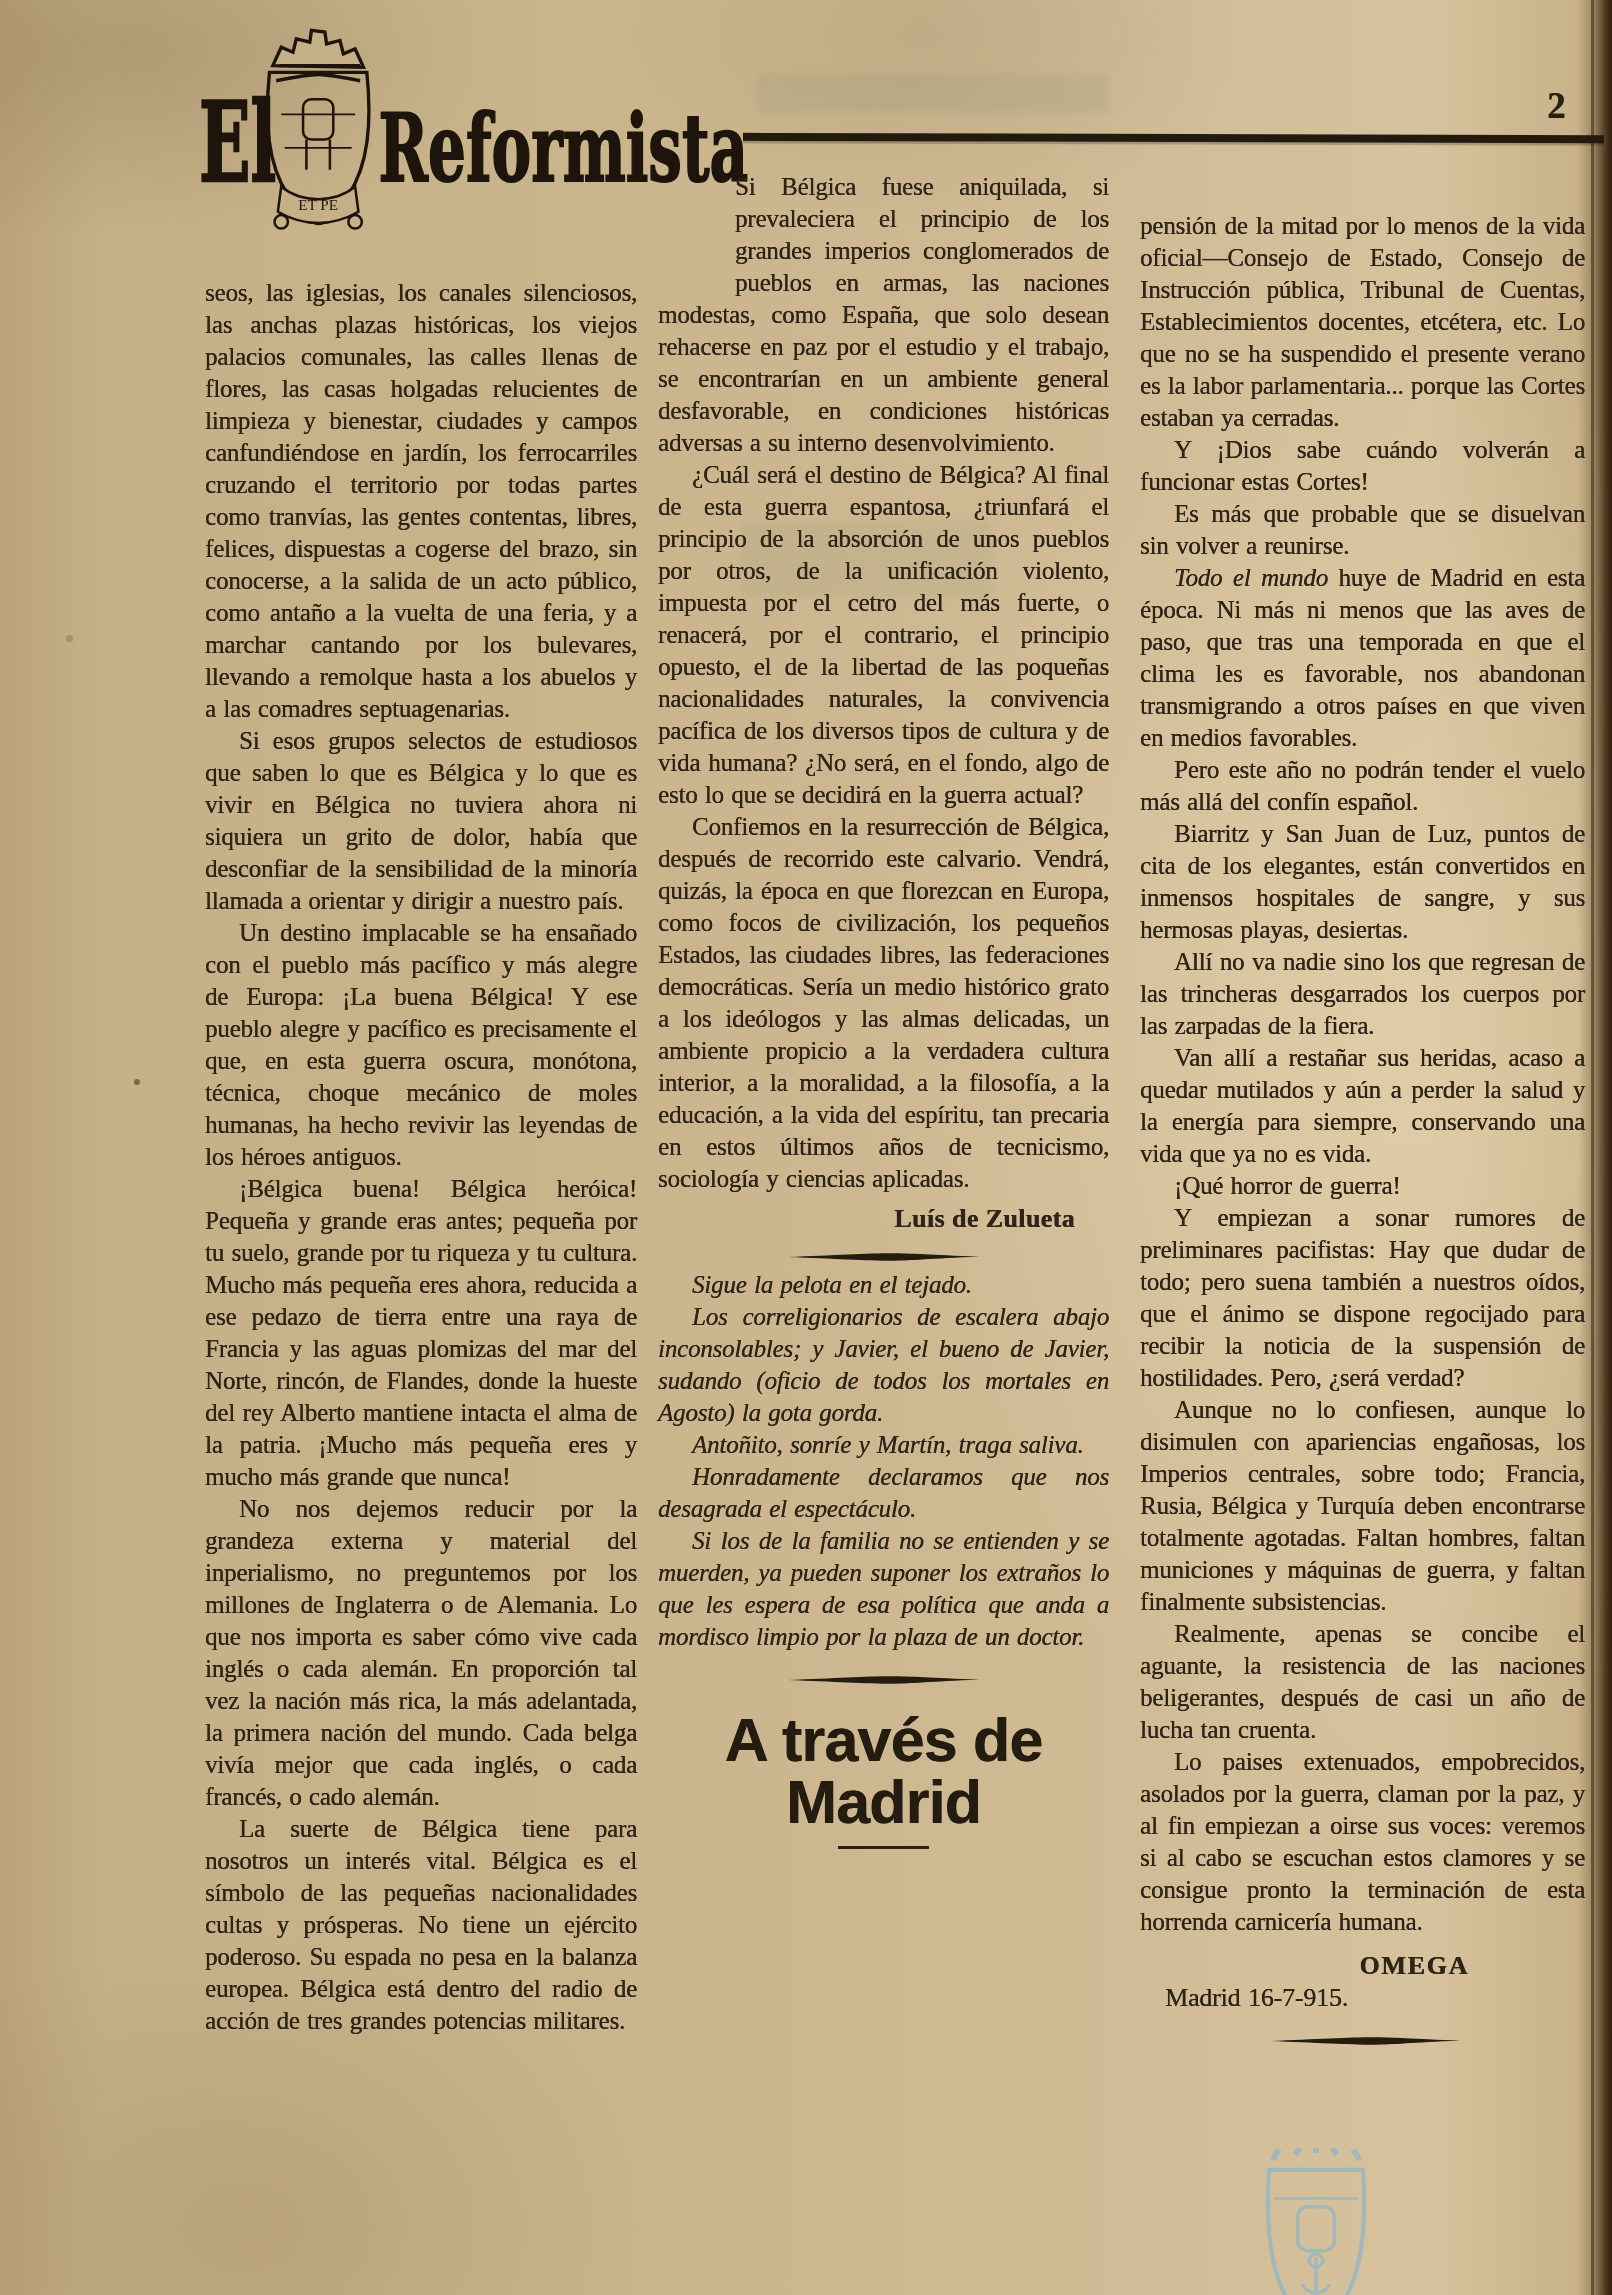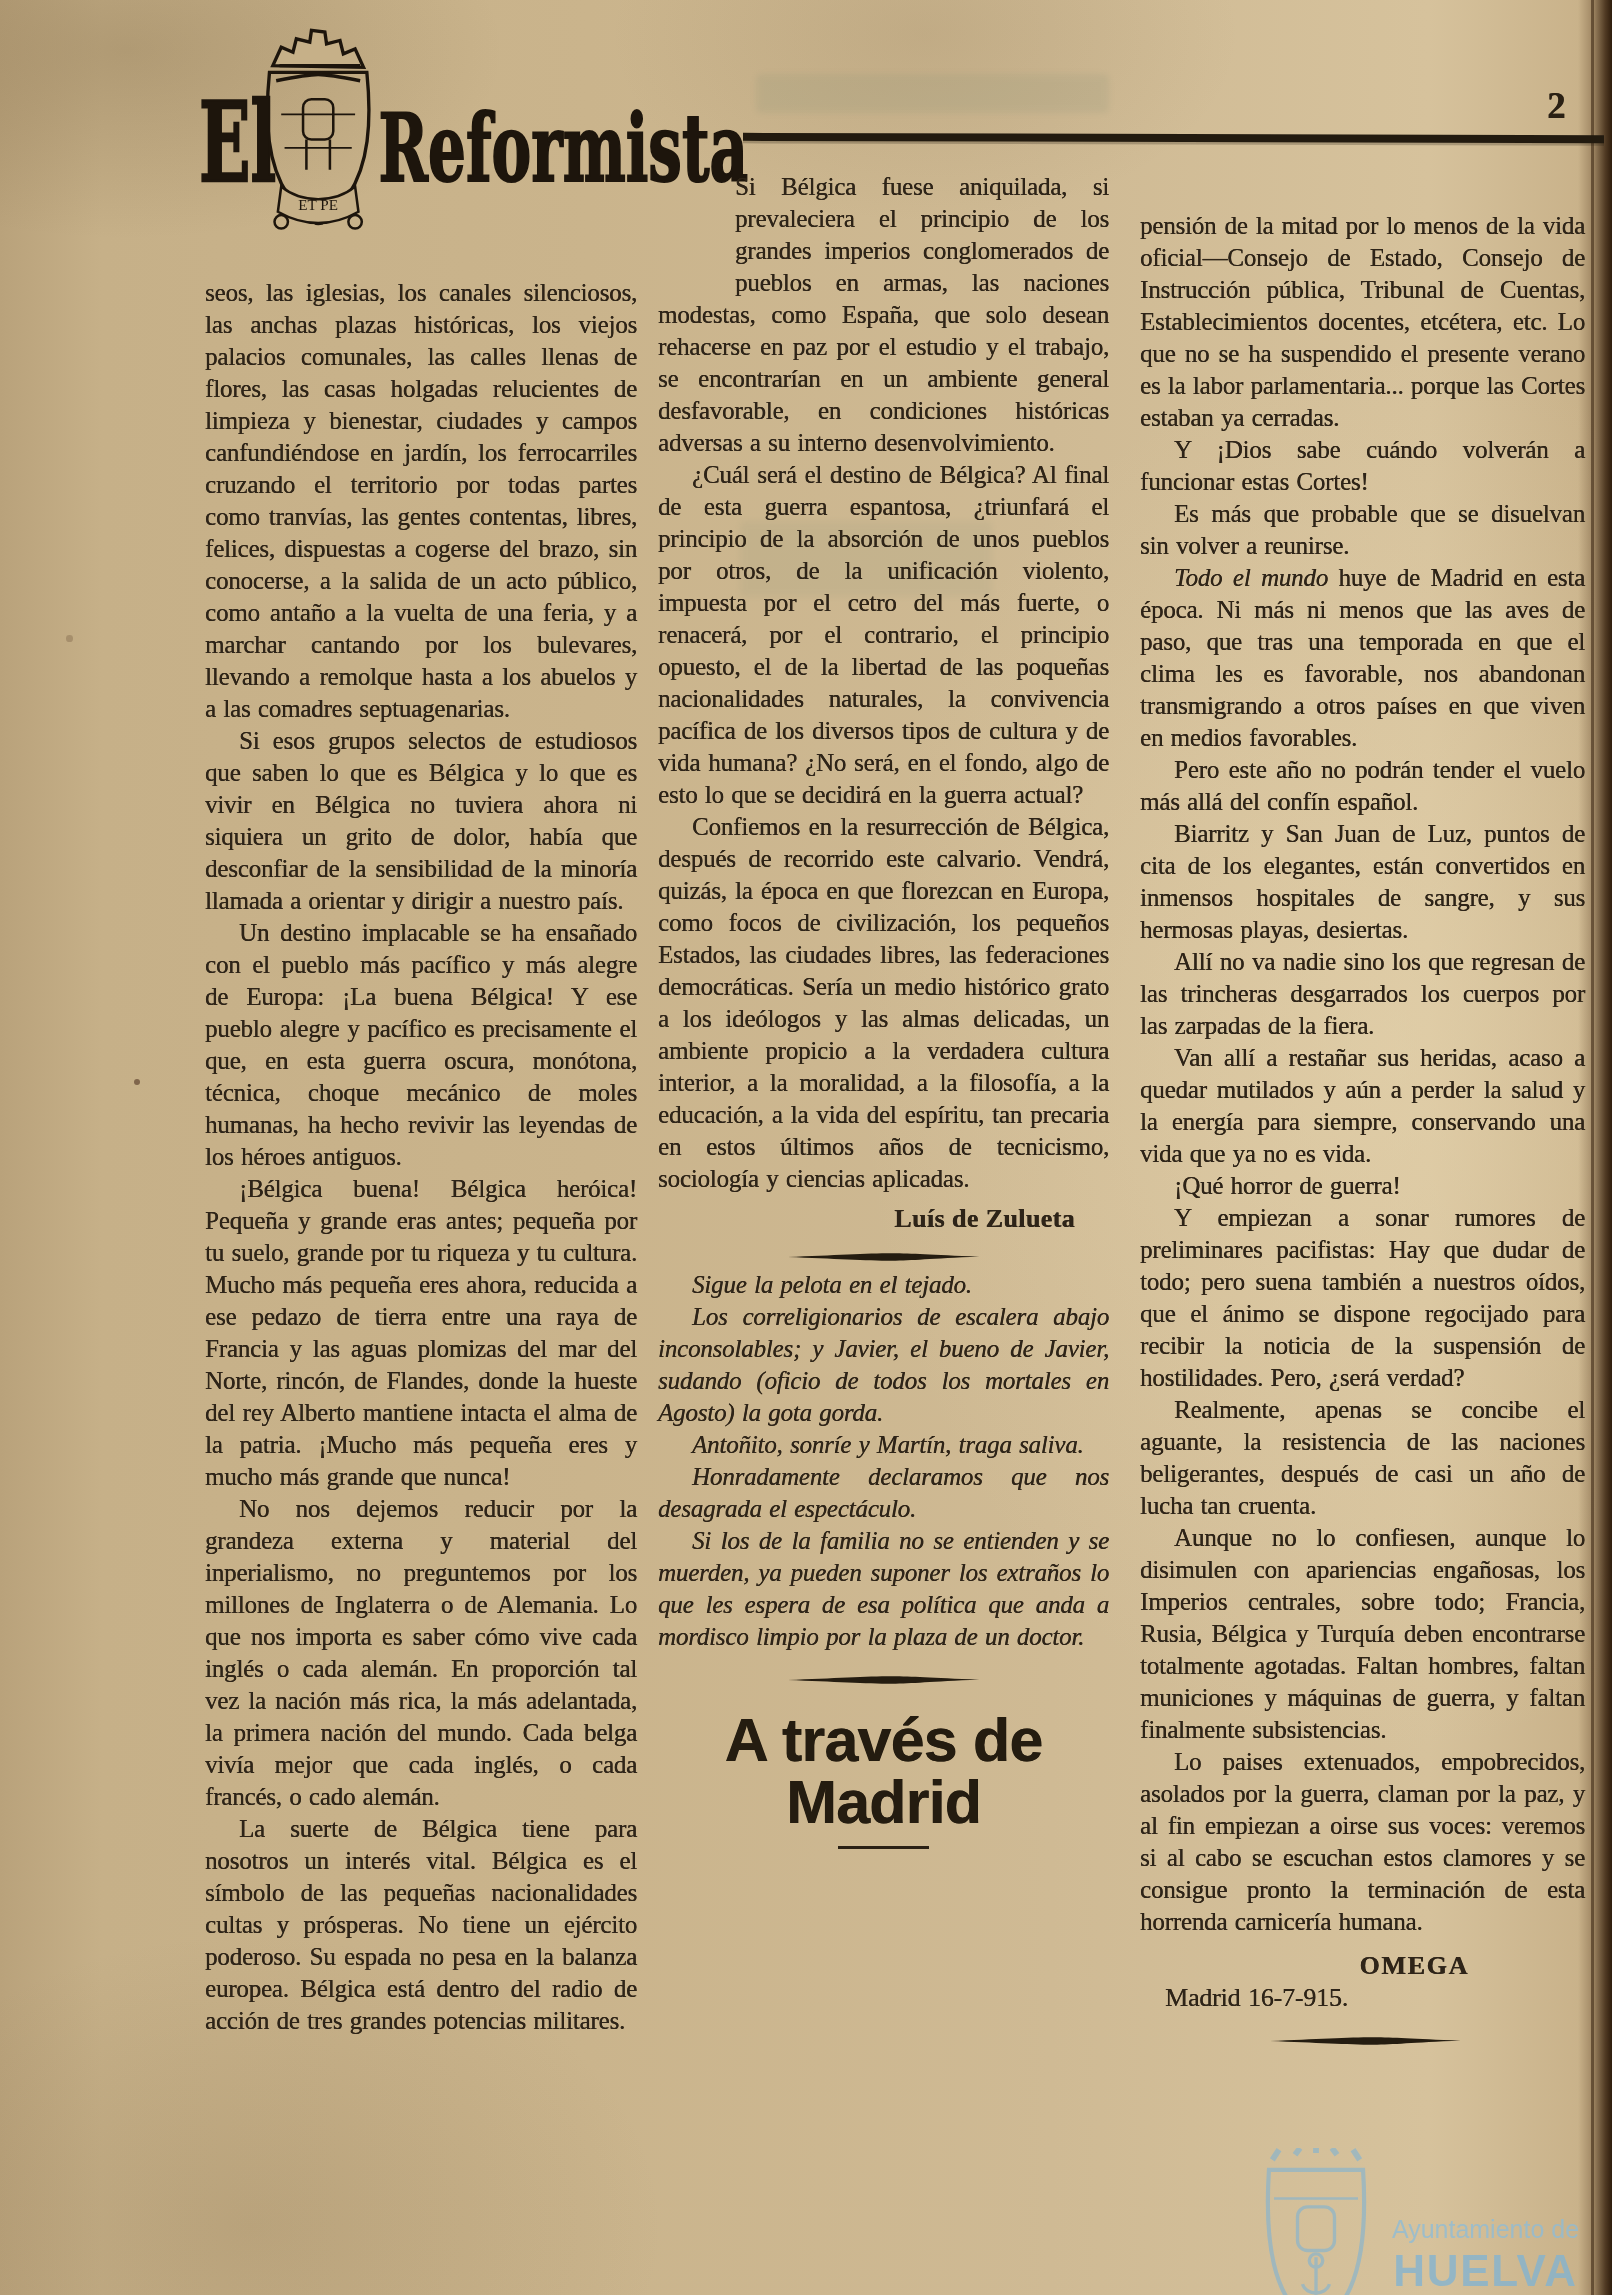--- a/index.html
+++ b/index.html
@@ -152,22 +152,22 @@
   <p class="no-indent">pensión de la mitad por lo menos de la vida oficial—Consejo de Estado, Consejo de Instrucción pública, Tribunal de Cuentas, Establecimientos docentes, etcétera, etc. Lo que no se ha suspendido el presente verano es la labor parlamentaria... porque las Cortes estaban ya cerradas.</p>
   <p>Y ¡Dios sabe cuándo volverán a funcionar estas Cortes!</p>
   <p>Es más que probable que se disuelvan sin volver a reunirse.</p>
   <p><em>Todo el mundo</em><span> huye de Madrid en esta época. Ni más ni menos que las aves de paso, que tras una temporada en que el clima les es favorable, nos abandonan transmigrando a otros países en que viven en medios favorables.</span></p>
   <p>Pero este año no podrán tender el vuelo más allá del confín español.</p>
   <p>Biarritz y San Juan de Luz, puntos de cita de los elegantes, están convertidos en inmensos hospitales de sangre, y sus hermosas playas, desiertas.</p>
   <p>Allí no va nadie sino los que regresan de las trincheras desgarrados los cuerpos por las zarpadas de la fiera.</p>
   <p>Van allí a restañar sus heridas, acaso a quedar mutilados y aún a perder la salud y la energía para siempre, conservando una vida que ya no es vida.</p>
   <p>¡Qué horror de guerra!</p>
   <p>Y empiezan a sonar rumores de preliminares pacifistas: Hay que dudar de todo; pero suena también a nuestros oídos, que el ánimo se dispone regocijado para recibir la noticia de la suspensión de hostilidades. Pero, ¿será verdad?</p>
+  <p>Aunque no lo confiesen, aunque lo disimulen con apariencias engañosas, los Imperios centrales, sobre todo; Francia, Rusia, Bélgica y Turquía deben encontrarse totalmente agotadas. Faltan hombres, faltan municiones y máquinas de guerra, y faltan finalmente subsistencias.</p>
   <p>Realmente, apenas se concibe el aguante, la resistencia de las naciones beligerantes, después de casi un año de lucha tan cruenta.</p>
-  <p>Aunque no lo confiesen, aunque lo disimulen con apariencias engañosas, los Imperios centrales, sobre todo; Francia, Rusia, Bélgica y Turquía deben encontrarse totalmente agotadas. Faltan hombres, faltan municiones y máquinas de guerra, y faltan finalmente subsistencias.</p>
   <p>Lo paises extenuados, empobrecidos, asolados por la guerra, claman por la paz, y al fin empiezan a oirse sus voces: veremos si al cabo se escuchan estos clamores y se consigue pronto la terminación de esta horrenda carnicería humana.</p>
   <div class="signature">OMEGA</div>
   <p class="dateline no-indent">Madrid 16-7-915.</p>
   <svg class="c3-divider" width="206" height="10" viewBox="0 0 230 12">
     <path d="M0,6 C55,4 95,1.5 125,1.5 C150,1.5 170,3.5 230,5.5 C170,8 150,10.5 125,10.5 C95,10.5 55,8 0,6 Z" fill="#241c10"></path>
   </svg>
 </div>
 
 <div id="watermark">
   <svg width="118" height="179" viewBox="0 0 140 213" style="position:absolute;left:15px;top:32px;opacity:0.6;">
@@ -176,18 +176,14 @@
       <path d="M18 14 l8 -12 M45 8 l6 -8 M70 6 v-6 M95 8 l-6 -8 M122 14 l-8 -12" stroke-width="7"></path>
 
       <path d="M14 26 C10 90 14 150 40 185 C55 203 85 203 100 185 C126 150 130 90 126 26 Z"></path>
       <path d="M20 60 h100" stroke-width="3"></path>
 
       <rect x="48" y="70" width="44" height="52" rx="12" stroke-width="4"></rect>
 
       <path d="M70 130 v48 M54 162 c4 14 28 14 32 0 M70 134 m-8 0 a8 8 0 1 0 16 0 a8 8 0 1 0 -16 0" stroke-width="4"></path>
     </g>
   </svg>
-  <div class="wm-text">
-    <div class="wm-line1">Ayuntamiento de</div>
-    <div class="wm-line2">HUELVA</div>
-  </div>
 </div>
 
 
 </body></html>

